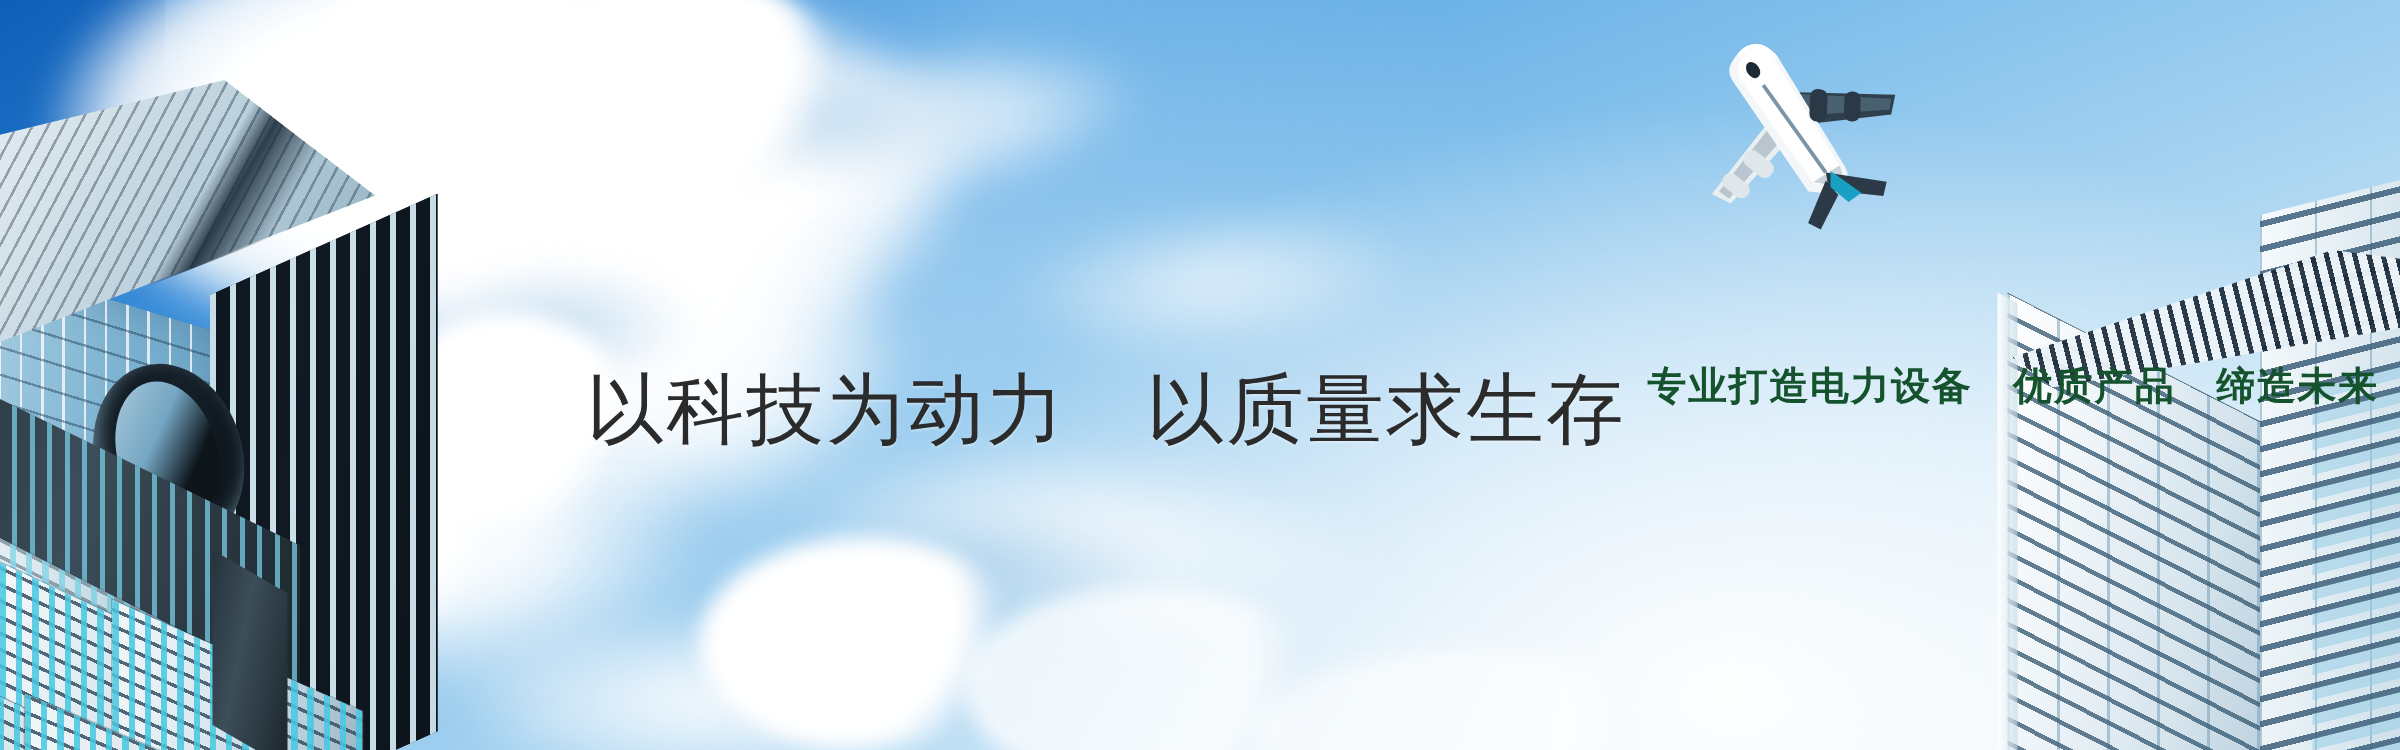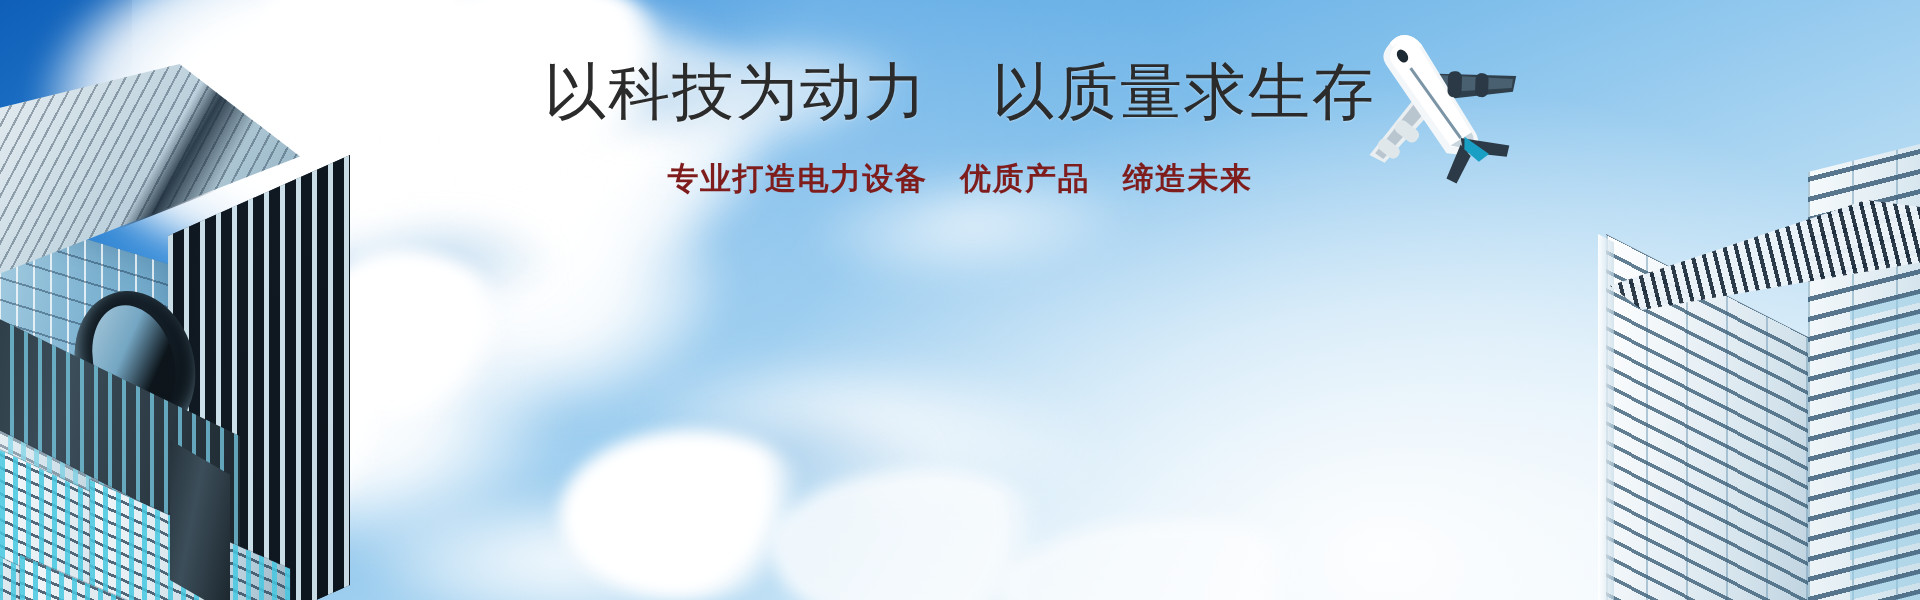--- a/index.html
+++ b/index.html
@@ -208,42 +208,42 @@
 
   
   .plane{
     position:absolute; left:1352px; top:14px; width:180px; height:172px;
     transform:rotate(0deg);
   }
 
   
   .copy{
     position:absolute; left:0; right:0; top:0; bottom:0;
-    display:flex; flex-direction:column; align-items:center; justify-content:flex-start;
+    display:flex; align-items:center; justify-content:flex-end;
     pointer-events:none;
   }
   .headline{
     font-size:62px;
     line-height:1.1;
     font-weight:500;
     color:#2b2b2b;
     letter-spacing:2px;
     margin:0;
     margin-top:58px;
     white-space:pre;
     text-shadow:0 1px 2px rgba(255,255,255,.35);
     pointer-events:auto;
   }
   .subline{
     font-size:31px;
     line-height:1.2;
     font-weight:600;
-    color:#7f1d1d;
+    color:#14532d;
     letter-spacing:1.5px;
-    margin:4px;
+    margin:17px;
     margin-top:34px;
     white-space:pre;
     pointer-events:auto;
   }
 </style>
 </head>
 <body>
 
 <div id="banner">
 

